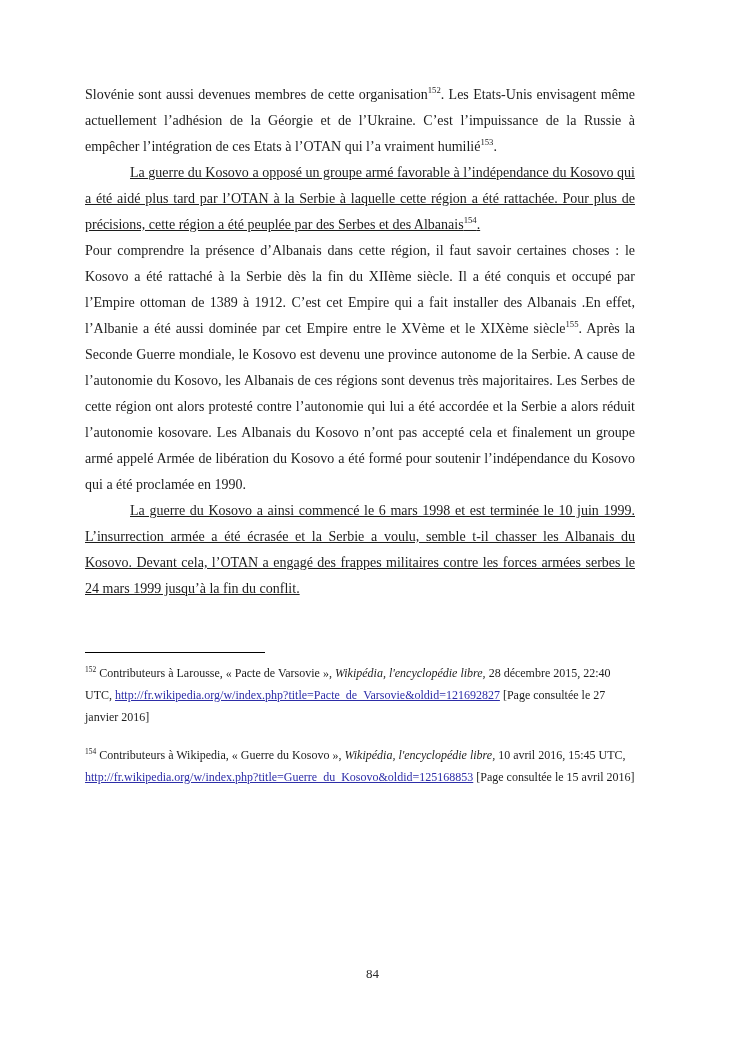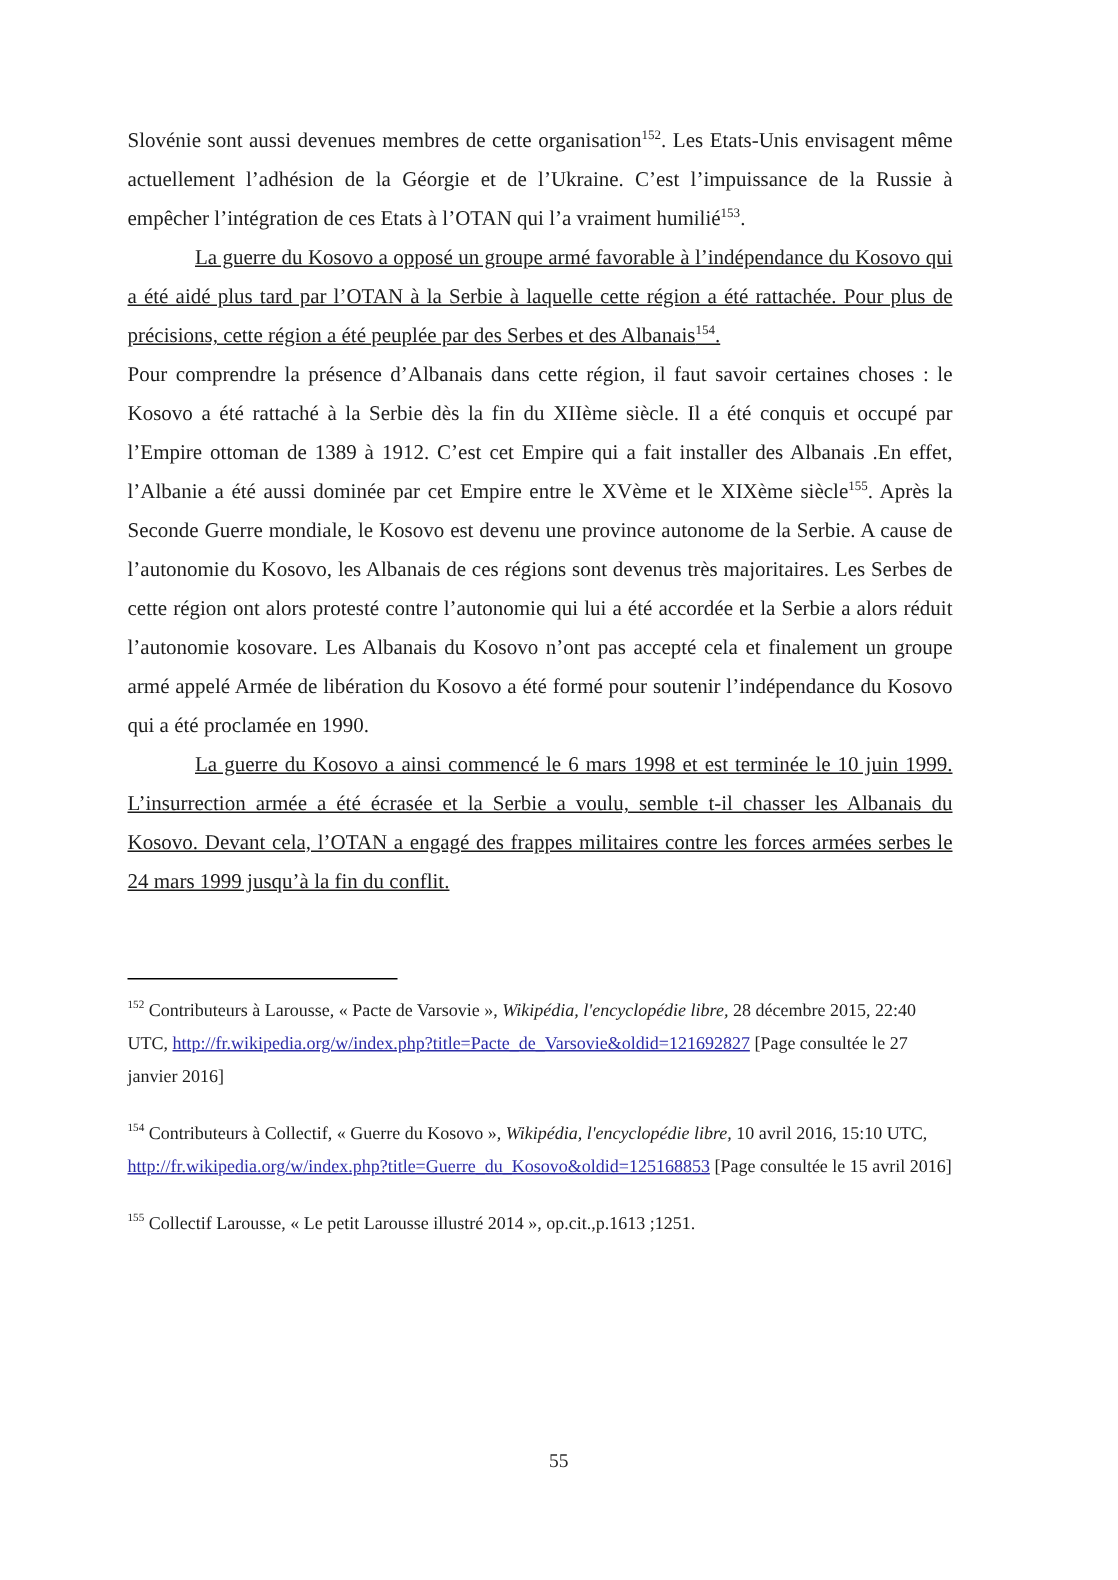--- a/index.html
+++ b/index.html
@@ -65,17 +65,16 @@
 <div class="page">
   <div class="body-text" id="body-paragraphs">
       <p class="para"><span>Slovénie sont aussi devenues membres de cette organisation</span><sup>152</sup><span>.  Les Etats-Unis envisagent même actuellement l’adhésion de la Géorgie et de l’Ukraine. C’est l’impuissance de la Russie à empêcher l’intégration de ces Etats à l’OTAN qui l’a vraiment humilié</span><sup>153</sup><span>.</span></p>
       <p class="para indent"><span>La guerre du Kosovo a opposé un groupe armé favorable à l’indépendance du Kosovo qui a été aidé plus tard par l’OTAN à la Serbie à laquelle cette région a été rattachée. Pour plus de précisions, cette région a été peuplée par des Serbes et des Albanais</span><sup>154</sup><span>.</span></p>
       <p class="para"><span>Pour comprendre la présence d’Albanais dans cette région, il faut savoir certaines choses : le Kosovo a été rattaché à la Serbie dès la fin du XIIème  siècle. Il a été conquis et occupé par l’Empire ottoman de 1389 à 1912. C’est cet Empire qui a fait installer des Albanais .En effet, l’Albanie a été aussi dominée par cet Empire entre le XVème et le XIXème siècle</span><sup>155</sup><span>. Après la Seconde Guerre mondiale, le Kosovo est devenu une province autonome de la Serbie. A cause de l’autonomie du Kosovo, les Albanais de ces régions sont devenus très majoritaires. Les Serbes de cette région ont alors protesté contre l’autonomie qui lui a été accordée et la Serbie a alors réduit l’autonomie kosovare. Les Albanais du Kosovo n’ont pas accepté cela et finalement un groupe armé appelé Armée de libération du Kosovo a été formé pour soutenir l’indépendance du Kosovo qui a été proclamée en 1990.</span></p>
       <p class="para indent"><span>La guerre du Kosovo a ainsi commencé le 6 mars 1998 et est terminée le 10 juin 1999. L’insurrection armée a été écrasée et la Serbie a voulu, semble t-il chasser les Albanais du Kosovo. Devant cela, l’OTAN a engagé des frappes militaires contre les forces armées serbes le 24 mars 1999 jusqu’à la fin du conflit.</span></p>
     </div>
   <hr class="footnote-sep">
   <div class="footnotes" id="footnotes">
       <p class="fn"><sup>152</sup><span> Contributeurs à Larousse, « Pacte de Varsovie », </span><em>Wikipédia, l'encyclopédie libre,</em><span> 28 décembre 2015, 22:40 UTC, </span><a href="#" class="doc-link">http://fr.wikipedia.org/w/index.php?title=Pacte_de_Varsovie&amp;oldid=121692827</a><span> [Page consultée le 27 janvier 2016]</span></p>
-      <p class="fn"><sup>154</sup><span> Contributeurs à Collectif, « Guerre du Kosovo », </span><em>Wikipédia, l'encyclopédie libre,</em><span> 10 avril 2016, 15:10 UTC, </span><a href="#" class="doc-link">http://fr.wikipedia.org/w/index.php?title=Guerre_du_Kosovo&amp;oldid=125168853</a><span> [Page consultée le 15 avril 2016]</span></p>
-      <p class="fn"><sup>155</sup><span> Collectif Larousse, « Le petit Larousse illustré 2014 », op.cit.,p.1613 ;1251.</span></p>
+      <p class="fn"><sup>154</sup><span> Contributeurs à Wikipedia, « Guerre du Kosovo », </span><em>Wikipédia, l'encyclopédie libre,</em><span> 10 avril 2016, 15:45 UTC, </span><a href="#" class="doc-link">http://fr.wikipedia.org/w/index.php?title=Guerre_du_Kosovo&amp;oldid=125168853</a><span> [Page consultée le 15 avril 2016]</span></p>
     </div>
-  <div class="page-number">55</div>
+  <div class="page-number">84</div>
 </div>
 
 </body></html>

